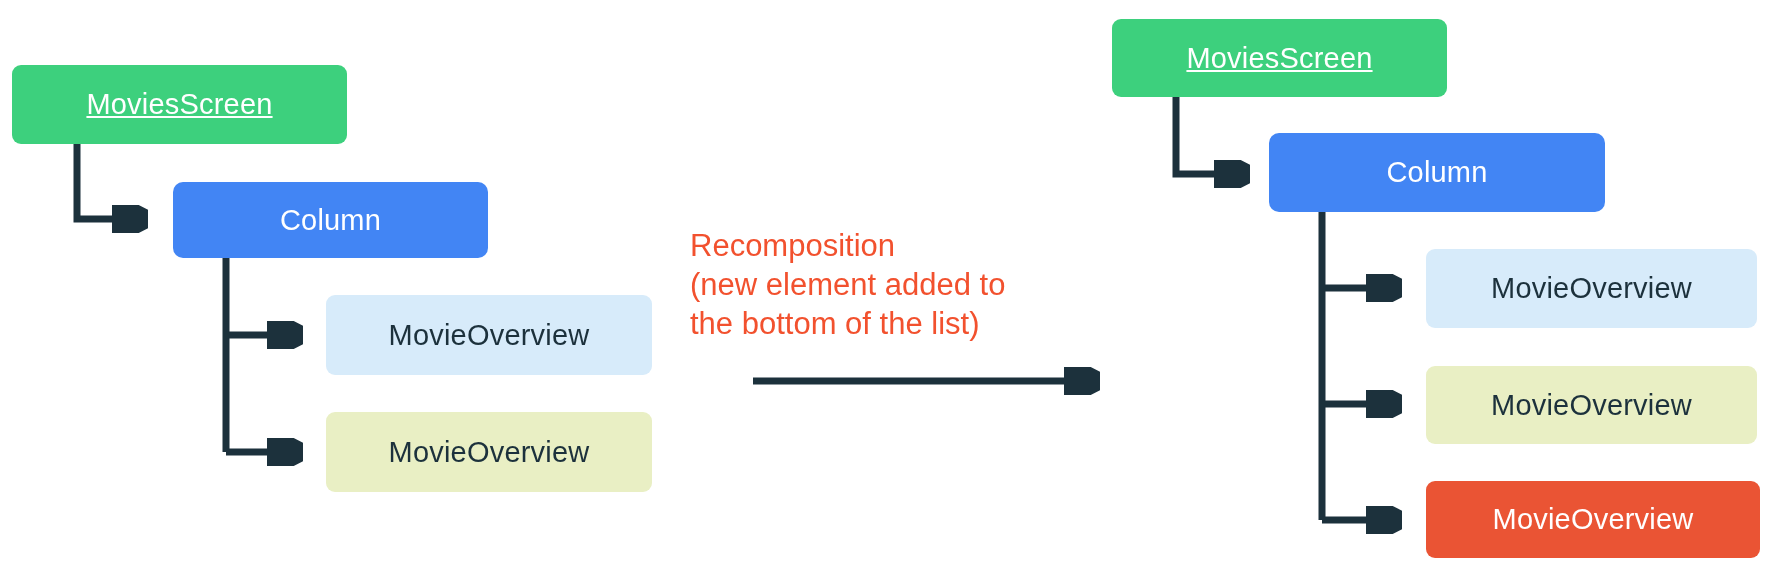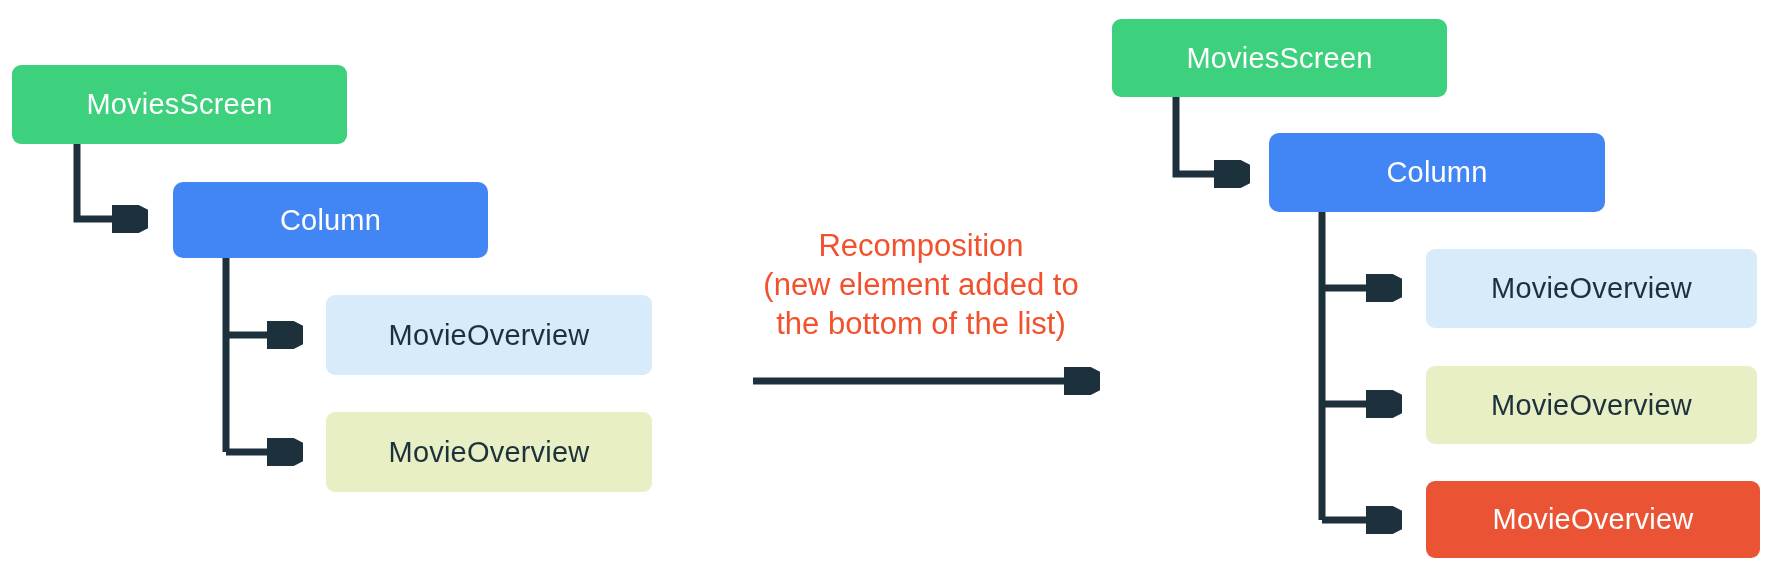--- a/index.html
+++ b/index.html
@@ -30,21 +30,21 @@
   .node {
     position: absolute;
     display: flex;
     align-items: center;
     justify-content: center;
     border-radius: 9px;
     font-size: 29px;
     letter-spacing: 0.2px;
     white-space: nowrap;
   }
-  .node.green       { background: var(--node-green, #3dd07d);       color: var(--text-on-dark, #ffffff); }
+  .node.green       { background: var(--node-green, #3dd07d);       color: var(--text-on-dark, #ffffff); text-decoration: underline; }
   .node.blue        { background: var(--node-blue, #4285f4);        color: var(--text-on-dark, #ffffff); border-radius: 10px; }
   .node.light-blue  { background: var(--node-light-blue, #d7ebfa);  color: var(--text-on-light, #1c313c); }
   .node.pale-yellow { background: var(--node-pale-yellow, #e9efc4); color: var(--text-on-light, #1c313c); }
   .node.orange      { background: var(--node-orange, #ea5434);      color: var(--text-on-dark, #ffffff); }
 
   
   .n-l0 { left: 12px;   top: 65px;  width: 335px; height: 79px; }
   .n-l1 { left: 173px;  top: 182px; width: 315px; height: 76px; }
   .n-l2 { left: 326px;  top: 295px; width: 326px; height: 80px; }
   .n-l3 { left: 326px;  top: 412px; width: 326px; height: 80px; }
@@ -54,21 +54,20 @@
   .n-r1 { left: 1269px; top: 133px; width: 336px; height: 79px; }
   .n-r2 { left: 1426px; top: 249px; width: 331px; height: 79px; }
   .n-r3 { left: 1426px; top: 366px; width: 331px; height: 78px; }
   .n-r4 { left: 1426px; top: 481px; width: 334px; height: 77px; }
 
   .annotation {
     position: absolute;
     left: 690px;
     top: 226px;
     width: 462px;
-    text-align: center;
     font-size: 31px;
     line-height: 39px;
     color: var(--annotation-orange, #f2512e);
     white-space: pre-line;
   }
 </style>
 </head>
 <body>
 
 <div class="canvas">

